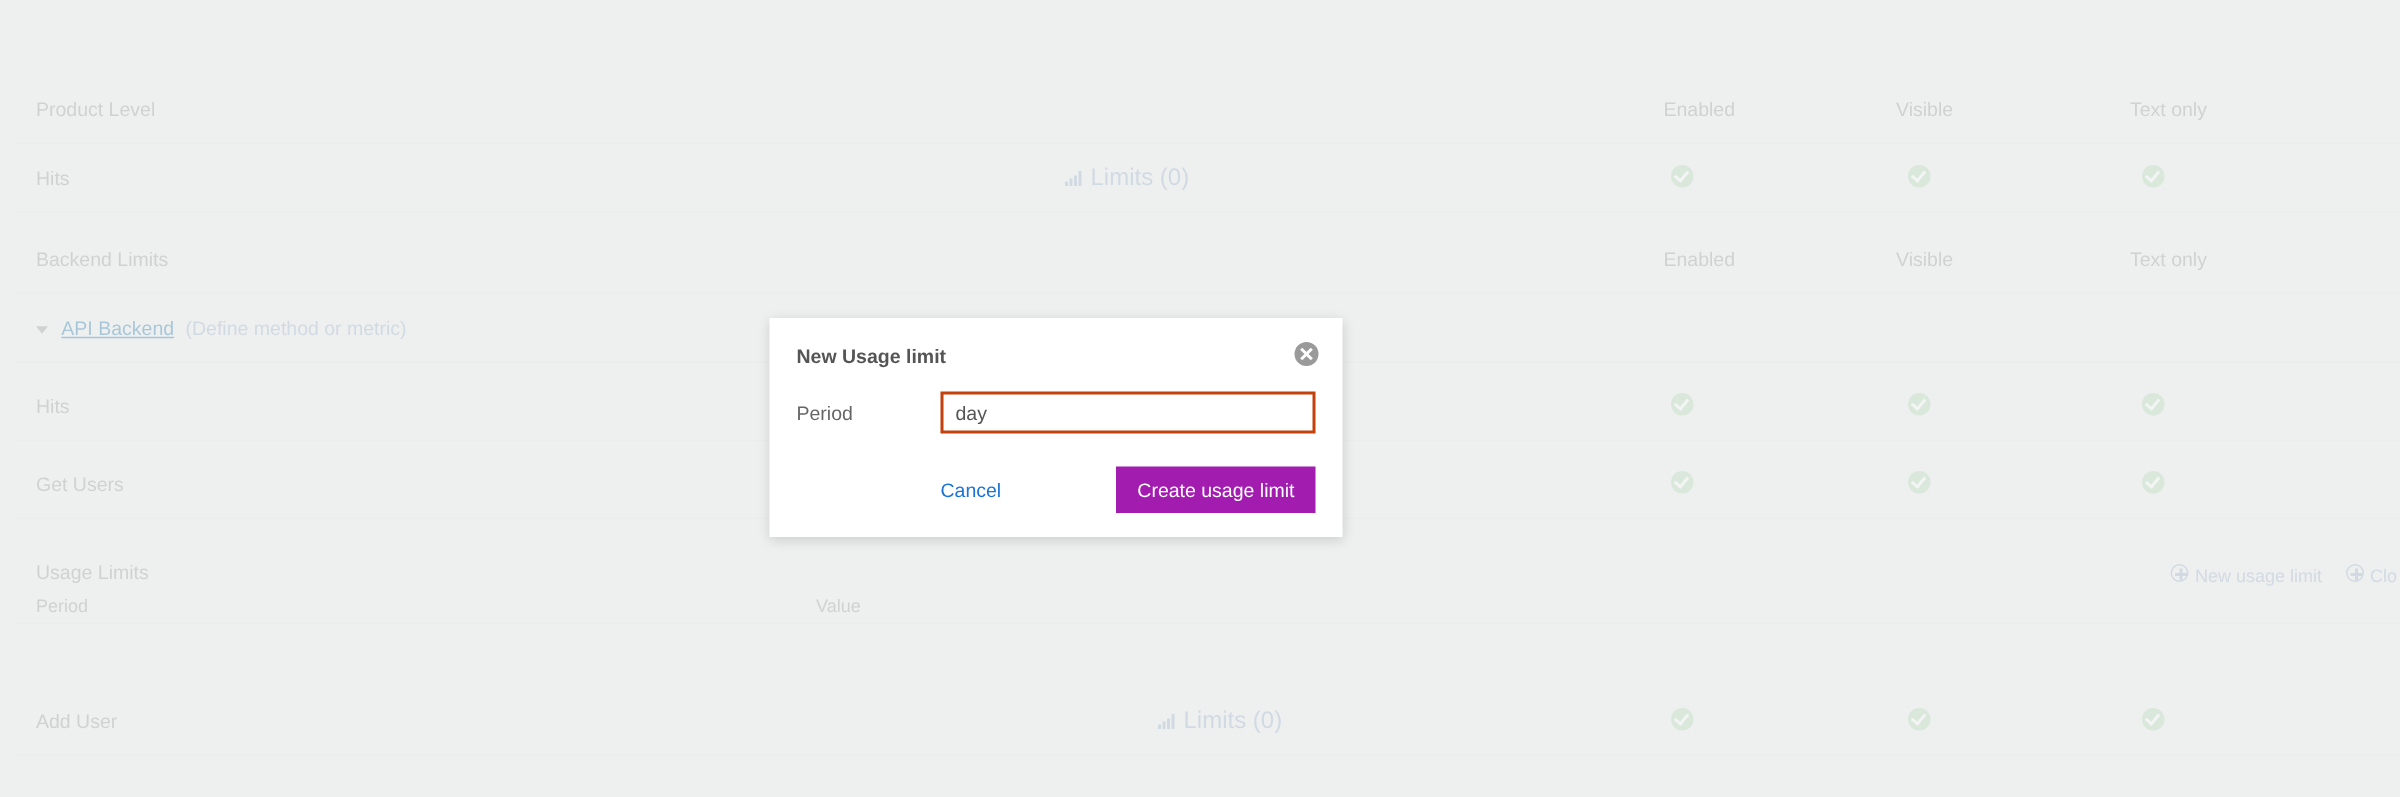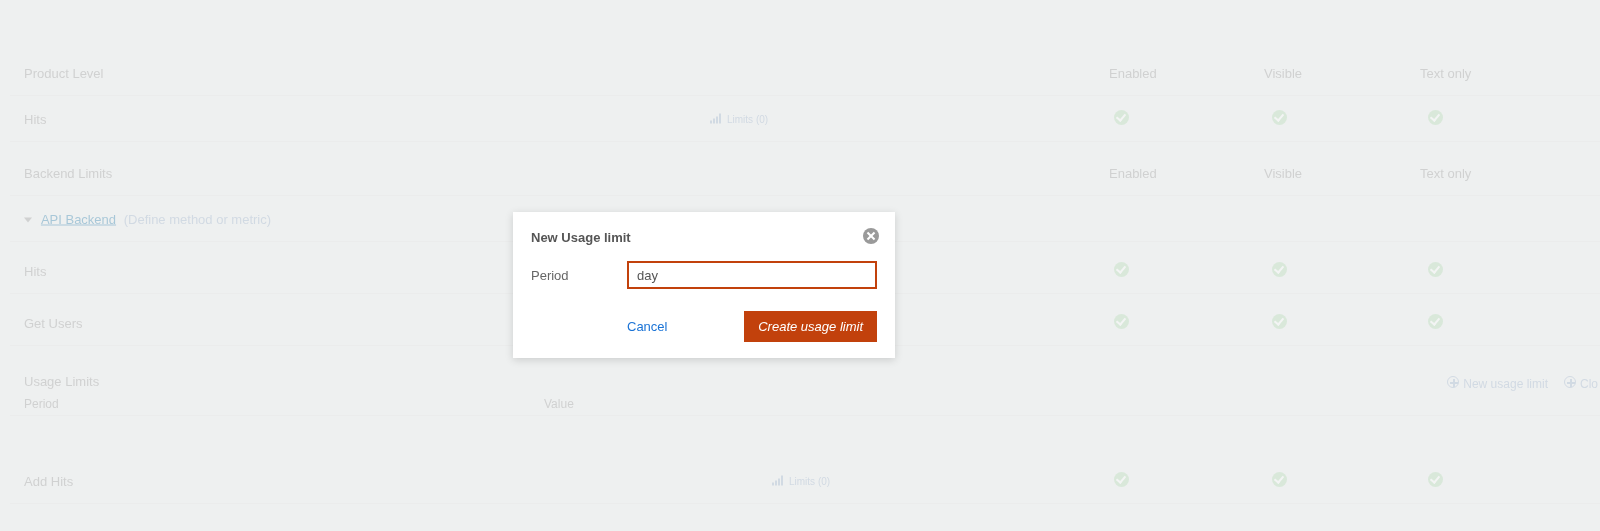--- a/index.html
+++ b/index.html
@@ -13,21 +13,21 @@
   .col-center { position: absolute; top: 50%; transform: translateY(-50%); left: 700px; }
   .col-enabled  { position: absolute; top: 50%; transform: translateY(-50%); left: 1099px; }
   .col-visible  { position: absolute; top: 50%; transform: translateY(-50%); left: 1254px; }
   .col-textonly { position: absolute; top: 50%; transform: translateY(-50%); left: 1410px; }
   .col-enabled-chk  { position: absolute; top: 50%; transform: translateY(-50%); left: 1104px; }
   .col-visible-chk  { position: absolute; top: 50%; transform: translateY(-50%); left: 1262px; }
   .col-textonly-chk { position: absolute; top: 50%; transform: translateY(-50%); left: 1418px; }
   .section-header .col-name { color: #8a8a8a; }
   .data-row { color: #8a8a8a; }
   .data-row .col-name { color: #8a8a8a; }
-  .limits-link { color: #8ea7c6; font-size: 10px; display: inline-flex; align-items: center; gap: 6px; }
+  .limits-link { color: #8ea7c6; font-size: 16px; display: inline-flex; align-items: center; gap: 6px; }
   .check-circle { width: 15px; height: 15px; border-radius: 50%; background: #a7d8a8; position: relative; display: inline-block; }
   .check-circle::after { content: ""; position: absolute; left: 4px; top: 2px; width: 4px; height: 7px; border: solid #fff; border-width: 0 2px 2px 0; transform: rotate(40deg); }
   .api-backend .caret { display: inline-block; width: 0; height: 0; border-left: 4px solid transparent; border-right: 4px solid transparent; border-top: 5px solid #8a8a8a; margin-right: 6px; vertical-align: middle; }
   .api-backend .name { color: #0369a1; text-decoration: underline; }
   .api-backend .define-link { color: #8ea7c6; margin-left: 4px; }
   .usage-row { height: 50px; }
   .usage-row .usage-label { position: absolute; left: 14px; top: 8px; color: #8a8a8a; }
   .usage-row .period-label { position: absolute; left: 14px; bottom: 4px; color: #8a8a8a; font-size: 12px; }
   .usage-row .value-label  { position: absolute; left: 534px; bottom: 4px; color: #8a8a8a; font-size: 12px; }
   .usage-row .right-links { position: absolute; right: 2px; top: 10px; color: #8ea7c6; display: flex; gap: 16px; align-items: center; font-size: 12px; }
@@ -50,21 +50,21 @@
   .form-row input { flex: 1; height: 28px; border: 2px solid #c2410c; padding: 0 8px; font-size: 13px; color: #555; }
   .form-row input.active { border: 1px solid #2a6fd8; color: #2a6fd8; outline: none; }
   .spinner-wrap { position: relative; flex: 1; }
   .spinner-wrap input { width: 100%; padding-right: 22px; }
   .spinner-btns { position: absolute; right: 4px; top: 3px; width: 12px; display: flex; flex-direction: column; gap: 3px; }
   .spinner-btns div { width: 0; height: 0; border-left: 4px solid transparent; border-right: 4px solid transparent; cursor: pointer; }
   .spinner-btns .up { border-bottom: 5px solid #555; }
   .spinner-btns .down { border-top: 5px solid #555; }
   .modal-actions { display: flex; align-items: center; margin-top: 22px; padding-left: 96px; }
   .cancel-link { color: #1a73d6; font-size: 13px; cursor: pointer; }
-  .create-btn { margin-left: auto; background: #c2410c; color: #fff; border: none; padding: 8px 14px; font-size: 13px; cursor: pointer; font-style: italic; }
+  .create-btn { margin-left: auto; background: #a21caf; color: #fff; border: none; padding: 8px 14px; font-size: 13px; cursor: pointer; }
 </style>
 </head>
 <body>
 <div class="page">
 
 
   <div class="section-header" style="top:50px;text-align:right;">
     <span class="col-name">Product Level</span>
     <span class="col-enabled">Enabled</span>
     <span class="col-visible">Visible</span>
@@ -124,21 +124,21 @@
       <span>
         <span class="plus"></span><span>New usage limit</span>
       </span>
       <span>
         <span class="plus"></span><span>Clo</span>
       </span>
     </span>
   </div>
 
   <div class="data-row" style="top:458px;">
-    <span class="col-name">Add Hits</span>
+    <span class="col-name">Add User</span>
     <span class="col-center limits-link" style="left:762px;">
       <span class="bars-icon">
           <span></span>
           <span></span>
           <span></span>
           <span></span>
         </span>
       <span>Limits (0)</span>
     </span>
     <span class="col-enabled-chk"><span class="check-circle"></span></span>

